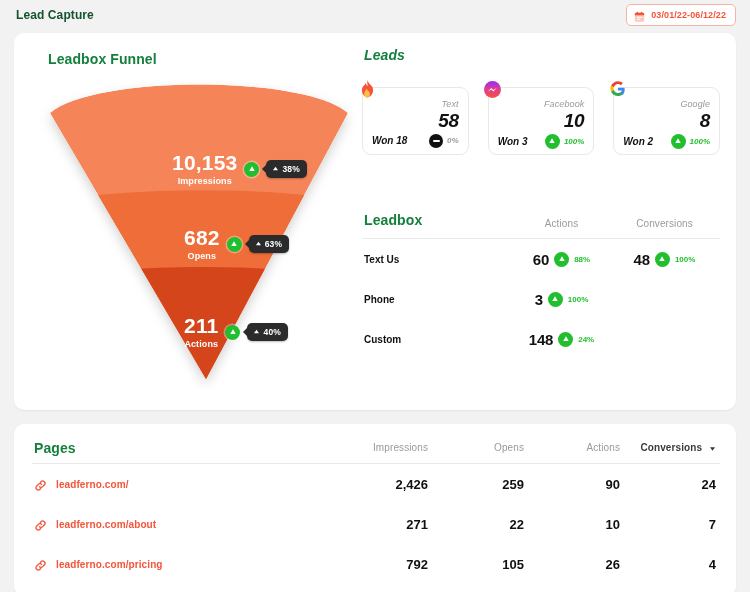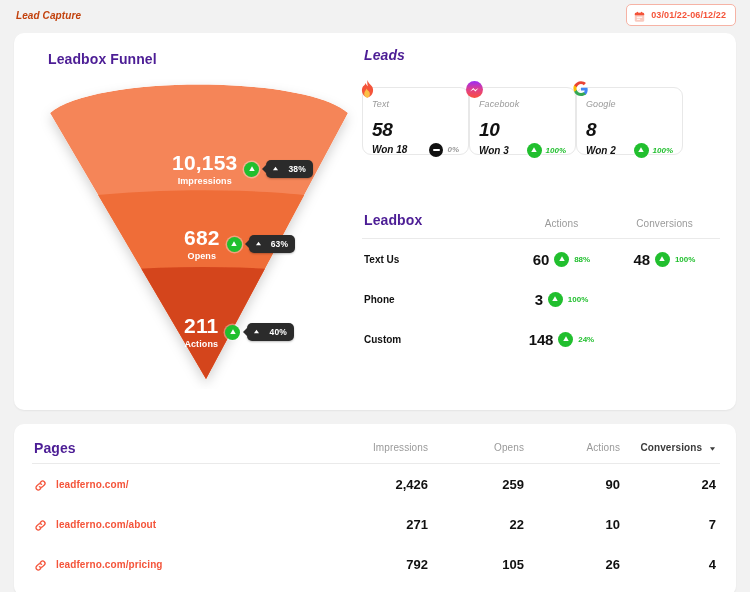--- a/index.html
+++ b/index.html
@@ -10,39 +10,39 @@
     overflow: hidden;
   }
   .page { width: 750px; height: 592px; position: relative; }
 
   
   .topbar {
     height: 30px;
     display: flex; align-items: center; justify-content: space-between;
     padding: 0 14px 0 16px;
   }
-  .page-title { font-size: 10px; font-weight: 600; color: #c2410c; letter-spacing: .1px; font-style: italic; }
+  .page-title { font-size: 12px; font-weight: 600; color: #14532d; letter-spacing: .1px; }
   .daterange {
     display: flex; align-items: center; gap: 6px;
     border: 1px solid #f6b3a5; border-radius: 5px;
     background: #fff; padding: 4px 9px 4px 7px;
   }
   .daterange .cal { width: 11px; height: 12px; display: block; }
   .daterange-text { font-size: 9px; font-weight: 700; color: #f4543a; letter-spacing: .1px; }
 
   
   .card {
     position: absolute; background: #fff; border-radius: 10px;
     box-shadow: 0 1px 2px rgba(0,0,0,.06);
   }
   #main-card  { left: 14px; top: 33px;  width: 722px; height: 377px; }
   #pages-card { left: 14px; top: 424px; width: 722px; height: 172px; }
 
   .section-title {
-    font-size: 14px; font-weight: 600; color: #4c1d95; letter-spacing: .1px;
+    font-size: 14px; font-weight: 600; color: #15803d; letter-spacing: .1px;
   }
 
   
   #funnel-panel { position: absolute; left: 20px; top: 14px; width: 330px; height: 350px; }
   #funnel-title { position: absolute; left: 14px; top: 4px; }
   #funnel-svg { position: absolute; left: 0; top: 32px; }
 
   .funnel-row { position: absolute; display: flex; align-items: center; gap: 7px; }
   .funnel-num {
     font-size: 21px; font-weight: 600; color: #fff; line-height: 1;
@@ -59,45 +59,45 @@
   }
   .dot-up svg { width: 8px; height: 8px; display: block; }
   .dot-flat {
     width: 14px; height: 14px; border-radius: 50%; background: #111;
     display: flex; align-items: center; justify-content: center; flex: none;
   }
   .dot-flat i { display: block; width: 7px; height: 1.6px; background: #fff; border-radius: 1px; }
   .pill {
     position: relative; background: #2b2b2b; color: #fff; border-radius: 5px;
     font-size: 8.5px; font-weight: 700; padding: 4px 7px 4px 6px;
-    display: flex; align-items: center; gap: 9px; letter-spacing: .2px;
+    display: flex; align-items: center; gap: 3px; letter-spacing: .2px;
     box-shadow: 0 1px 2px rgba(0,0,0,.25);
   }
   .pill:before {
     content: ""; position: absolute; left: -4px; top: 50%; margin-top: -4px;
     border: 4px solid transparent; border-right-color: #2b2b2b; border-left: 0;
   }
   .pill svg { width: 7px; height: 7px; display: block; }
 
   
   #leads-panel { position: absolute; left: 348px; top: 14px; width: 358px; font-style: italic; }
   #leads-title { margin-left: 2px; }
-  .lead-cards { display: flex; margin-top: 24px; }
+  .lead-cards { display: flex; gap: 19px; margin-top: 24px; text-align: right; }
   .lead-card {
     position: relative; width: 107px; height: 68px;
     border: 1px solid #e8e8e8; border-radius: 9px; background: #fff;
     padding: 11px 9px 8px 9px;
   }
   .lead-badge {
     position: absolute; left: -6px; top: -9px;
     width: 20px; height: 20px; display: flex; align-items: center; justify-content: center;
   }
   .lead-badge svg { display: block; }
   .lead-name { font-size: 9px; color: #9a9a9a; font-weight: 500; letter-spacing: .1px; }
-  .lead-val  { font-size: 19px; font-weight: 700; color: #111; line-height: 1.15; margin-top: 10px; letter-spacing: -.3px; }
+  .lead-val  { font-size: 19px; font-weight: 700; color: #111; line-height: 1.15; margin-top: 1px; letter-spacing: -.3px; }
   .lead-foot { display: flex; align-items: center; justify-content: space-between; margin-top: 2px; }
   .lead-won  { font-size: 10px; font-weight: 700; color: #111; }
   .lead-delta { display: flex; align-items: center; gap: 4px; }
   .lead-pct  { font-size: 8px; font-weight: 700; color: #21bf2e; }
   .lead-pct.flat { color: #9a9a9a; }
 
   
   #leadbox-panel { position: absolute; left: 348px; top: 178px; width: 358px; }
   .lb-head { display: flex; align-items: flex-end; padding: 0 4px 9px 2px; }
   .lb-head .c1 { flex: none; width: 146px; }

